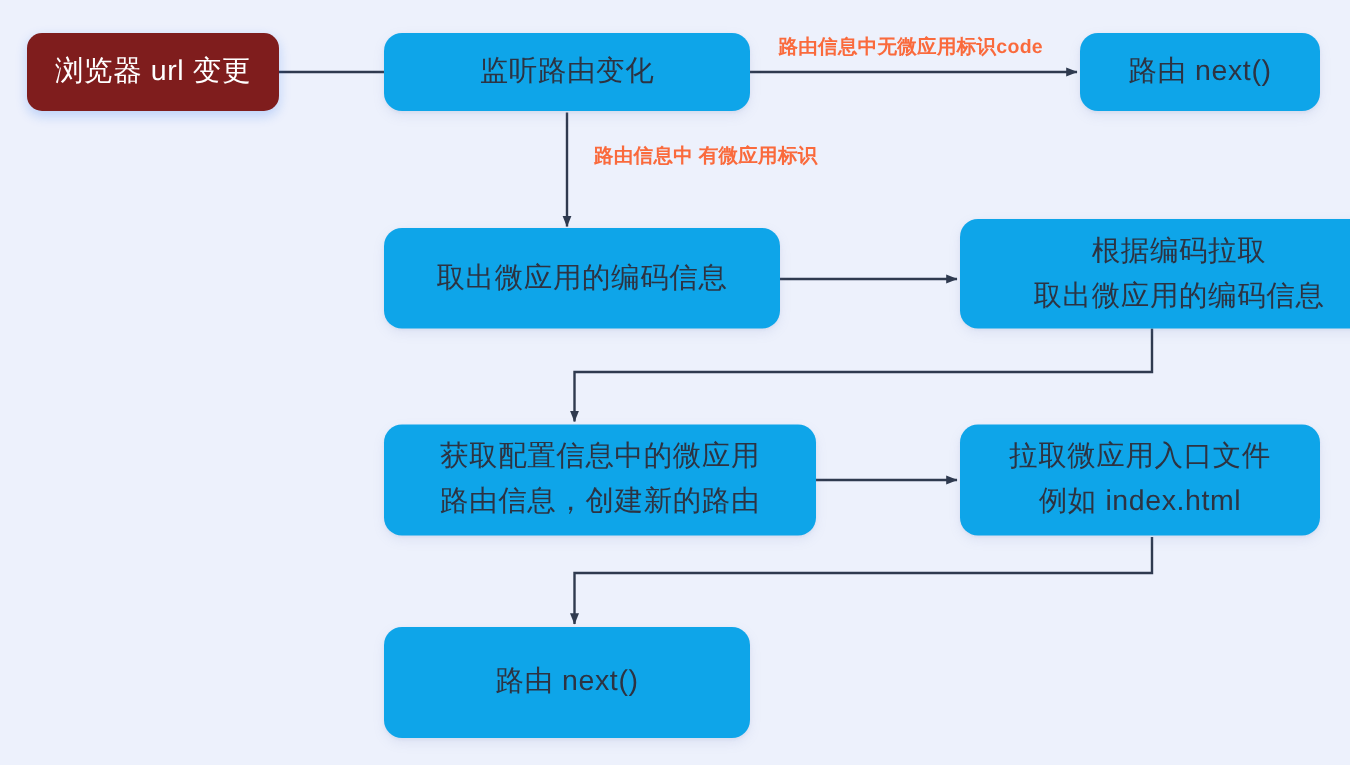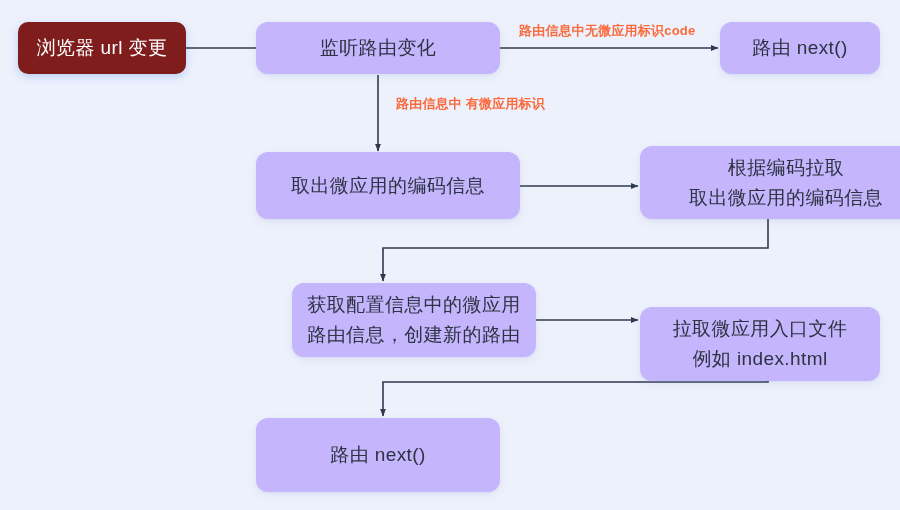--- a/index.html
+++ b/index.html
@@ -28,21 +28,21 @@
   }
   .node {
     position: absolute;
     box-sizing: border-box;
     display: flex;
     flex-direction: column;
     align-items: center;
     justify-content: center;
     text-align: center;
     border-radius: 12px;
-    background: #c4b5fd;
+    background: #0ea5e9;
     color: #2d3342;
     font-size: 19px;
     line-height: 30px;
     letter-spacing: 0.4px;
     box-shadow: 0 3px 8px rgba(120,140,190,0.13), 0 1px 2px rgba(120,140,190,0.10);
     z-index: 2;
   }
   .node.start {
     background: #7f1d1d;
     color: #ffffff;
@@ -119,26 +119,26 @@
 
   <div class="node" style="left:256px; top:152px; width:264px; height:67px;">
     <span class="line">取出微应用的编码信息</span>
   </div>
 
   <div class="node" style="left:640px; top:146px; width:292px; height:73px;">
     <span class="line">根据编码拉取</span>
     <span class="line">取出微应用的编码信息</span>
   </div>
 
-  <div class="node" style="left:256px; top:283px; width:244px; height:74px;margin-left:36px;">
+  <div class="node" style="left:256px; top:283px; width:288px; height:74px;">
     <span class="line">获取配置信息中的微应用</span>
     <span class="line">路由信息，创建新的路由</span>
   </div>
 
-  <div class="node" style="left:640px; top:283px; width:240px; height:74px;margin-top:24px;">
+  <div class="node" style="left:640px; top:283px; width:240px; height:74px;">
     <span class="line">拉取微应用入口文件</span>
     <span class="line">例如 index.html</span>
   </div>
 
   <div class="node" style="left:256px; top:418px; width:244px; height:74px;">
     <span class="line">路由 next()</span>
   </div>
 
 </div>
 

